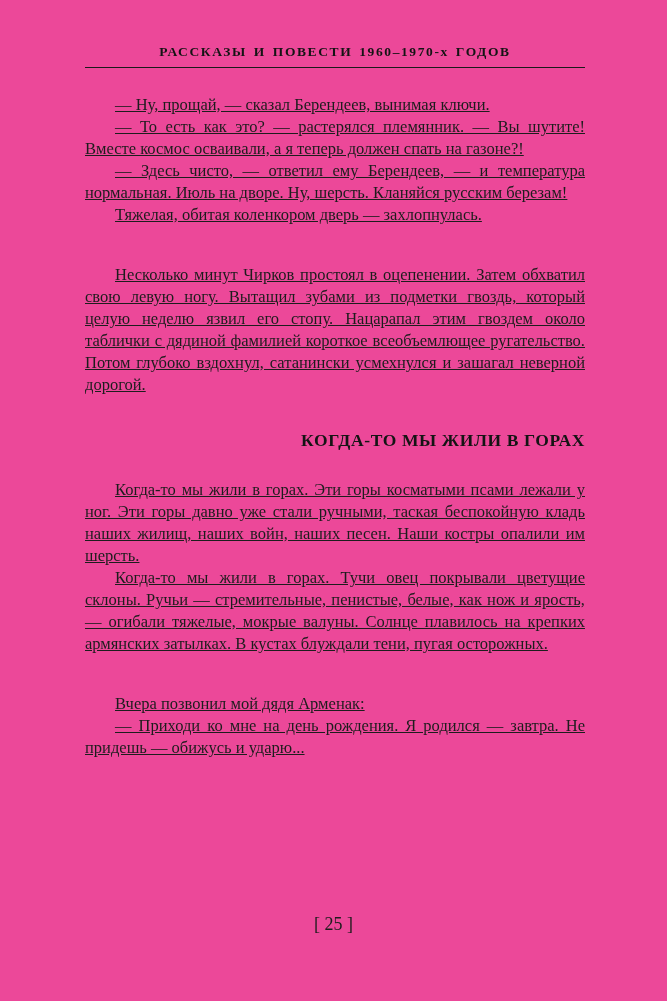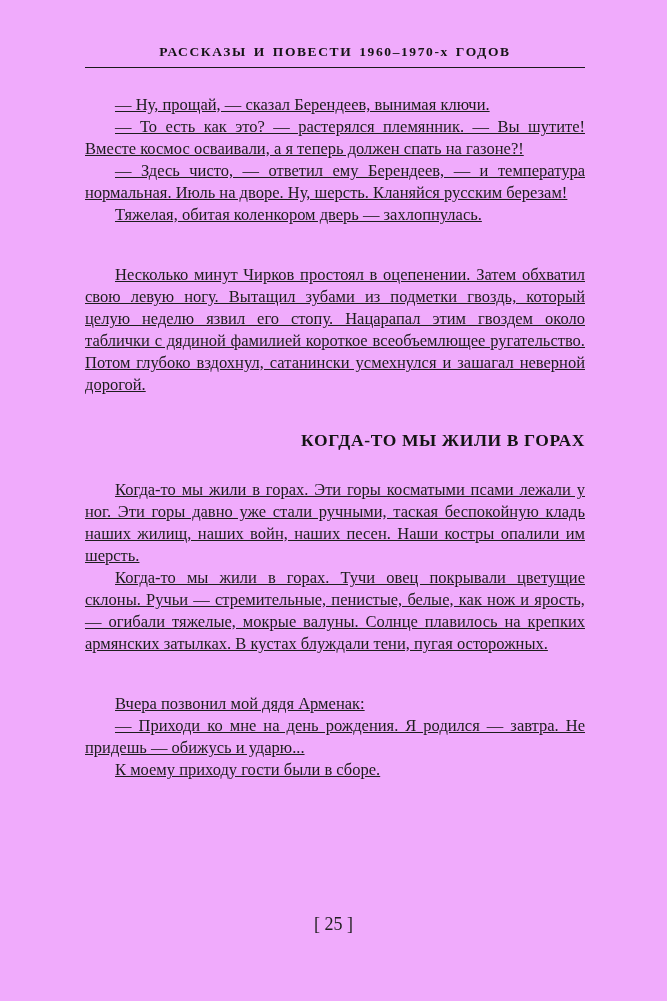--- a/index.html
+++ b/index.html
@@ -1,21 +1,21 @@
 <!DOCTYPE html>
 <html lang="ru"><head>
 <meta charset="utf-8">
 <style>
   html, body { margin: 0; padding: 0; background: #e8e8e8; }
   .page {
     position: relative;
     width: 667px;
     height: 1001px;
     margin: 0 auto;
-    background: #f0abfc;
+    background: #ec4899;
     box-sizing: border-box;
     padding: 44px 82px 0 85px;
     font-family: "Liberation Serif", "DejaVu Serif", serif;
     color: #1d1d1d;
     overflow: hidden;
   }
   .running-header {
     text-align: center;
     font-weight: bold;
     font-size: 13.5px;
@@ -74,19 +74,18 @@
     <p>— Здесь чисто, — ответил ему Берендеев, — и температура нормальная. Июль на дворе. Ну, шерсть. Кланяйся русским березам!</p>
     <p>Тяжелая, обитая коленкором дверь — захлопнулась.</p>
     <p class="gap-before">Несколько минут Чирков простоял в оцепенении. Затем обхватил свою левую ногу. Вытащил зубами из подметки гвоздь, который целую неделю язвил его стопу. Нацарапал этим гвоздем около таблички с дядиной фамилией короткое всеобъемлющее ругательство. Потом глубоко вздохнул, сатанински усмехнулся и зашагал неверной дорогой.</p>
 
     <h2 class="story-title">КОГДА-ТО МЫ ЖИЛИ В ГОРАХ</h2>
 
     <p>Когда-то мы жили в горах. Эти горы косматыми псами лежали у ног. Эти горы давно уже стали ручными, таская беспокойную кладь наших жилищ, наших войн, наших песен. Наши костры опалили им шерсть.</p>
     <p>Когда-то мы жили в горах. Тучи овец покрывали цветущие склоны. Ручьи — стремительные, пенистые, белые, как нож и ярость, — огибали тяжелые, мокрые валуны. Солнце плавилось на крепких армянских затылках. В кустах блуждали тени, пугая осторожных.</p>
     <p class="gap-before">Вчера позвонил мой дядя Арменак:</p>
     <p>— Приходи ко мне на день рождения. Я родился — завтра. Не придешь — обижусь и ударю...</p>
-    <p>К моему приходу гости были в сборе.</p>
 
   </div>
 
   <div class="page-number">[ 25 ]</div>
 
 </div>
 
 </body></html>

